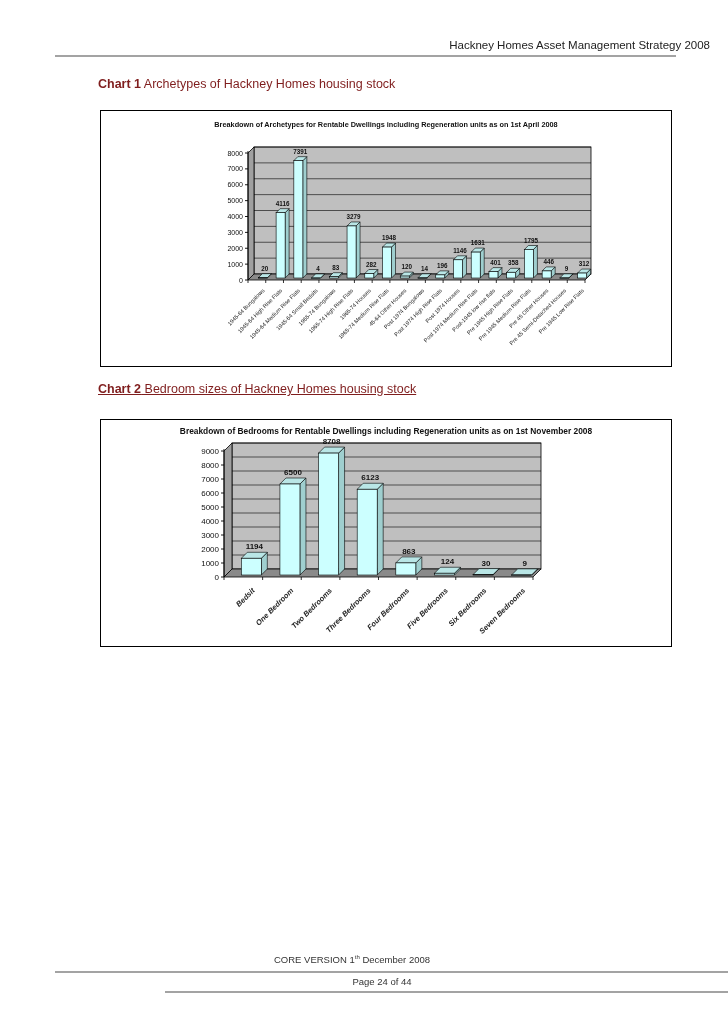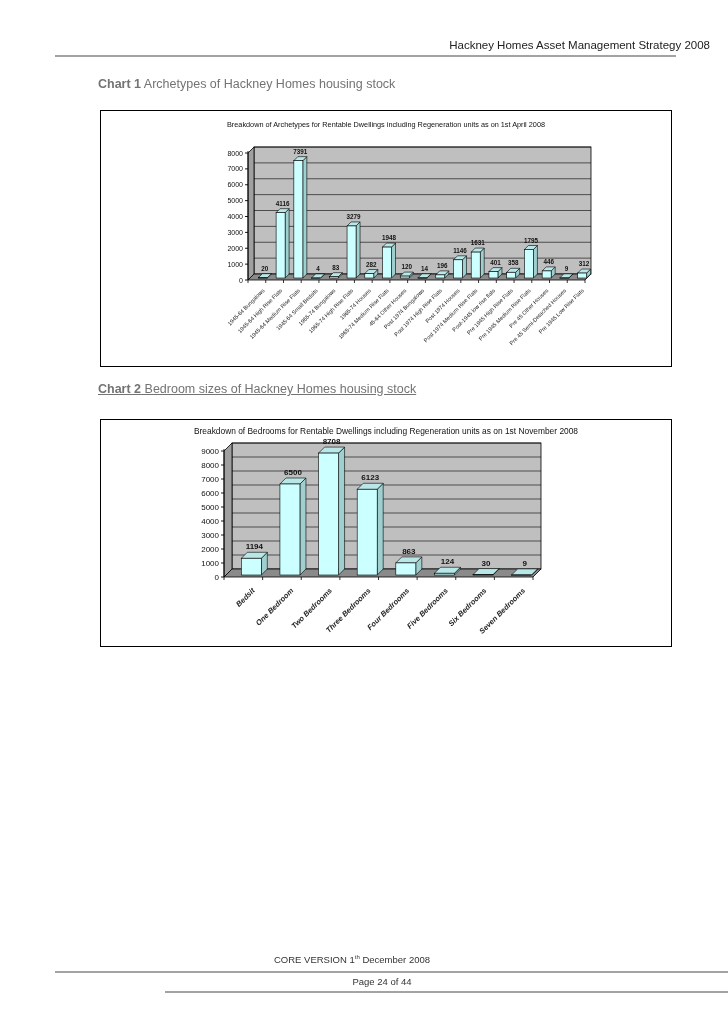--- a/index.html
+++ b/index.html
@@ -1,28 +1,28 @@
 <!DOCTYPE html>
 <html><head>
 <meta charset="utf-8">
 <style>
   html,body{margin:0;padding:0;background:#ffffff;}
   .page{position:relative;width:728px;height:1030px;background:#ffffff;overflow:hidden;
         font-family:"Liberation Sans",sans-serif;color:#1a1a1a;padding-left:34px;}
   .hdr-text{position:absolute;top:39px;right:52px;font-size:11.5px;color:#222;white-space:nowrap;}
   .rule{position:absolute;height:2px;background:#a3a3a3;}
   .hdr-rule{top:55px;left:55px;width:621px;}
-  .chart-heading{position:absolute;left:98px;font-size:12.5px;color:#737373;white-space:nowrap;}
+  .chart-heading{position:absolute;left:98px;font-size:12.5px;color:#7f1d1d;white-space:nowrap;}
   .chart-heading b{font-weight:bold;}
   #heading1{top:77px;}
   #heading2{top:382px;text-decoration:underline;}
   .chart-box{position:absolute;left:100px;width:570px;background:#ffffff;border:1px solid #000;}
   #box1{top:110px;height:255px;}
   #box2{top:419px;height:226px;}
-  .chart-title{position:absolute;left:0;width:100%;text-align:center;font-weight:normal;color:#111;white-space:nowrap;}
+  .chart-title{position:absolute;left:0;width:100%;text-align:center;font-weight:bold;color:#111;white-space:nowrap;}
   #box1 .chart-title{top:9px;font-size:7.3px;}
   #box2 .chart-title{top:6px;font-size:8.4px;}
   svg.plot{position:absolute;left:0;top:0;}
   svg.plot text{font-family:"Liberation Sans",sans-serif;}
   .ftr-version{position:absolute;top:954px;left:352px;transform:translateX(-50%);font-size:9.5px;color:#333;white-space:nowrap;}
   .ftr-version sup{font-size:6px;}
   .ftr-rule-top{top:971px;left:55px;width:673px;}
   .ftr-page{position:absolute;top:976px;left:382px;transform:translateX(-50%);font-size:9.5px;color:#333;white-space:nowrap;}
   .ftr-rule-bottom{top:991px;left:165px;width:563px;}
 </style>

